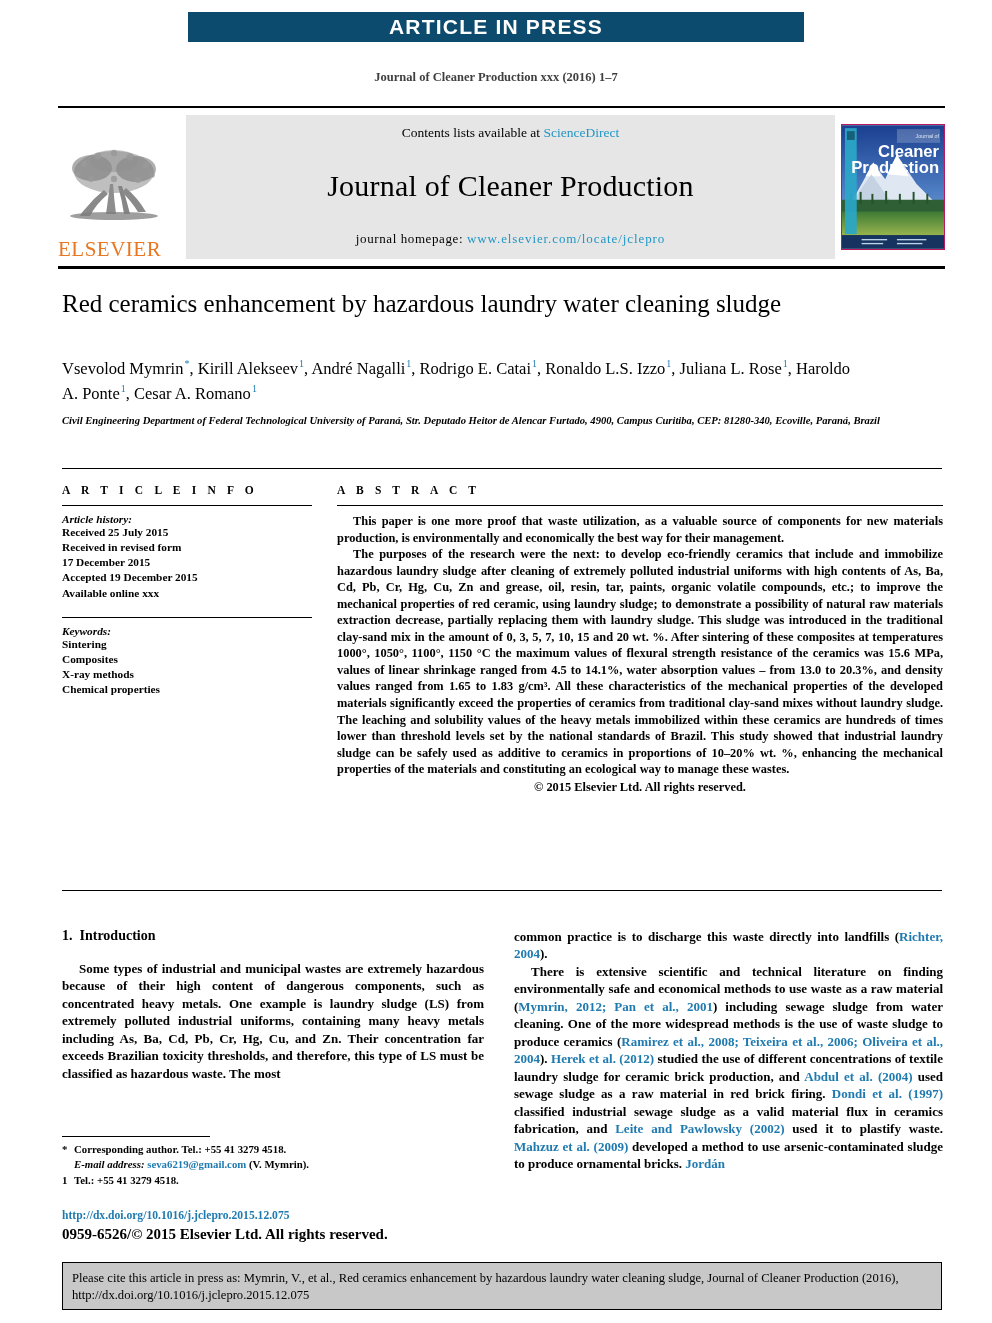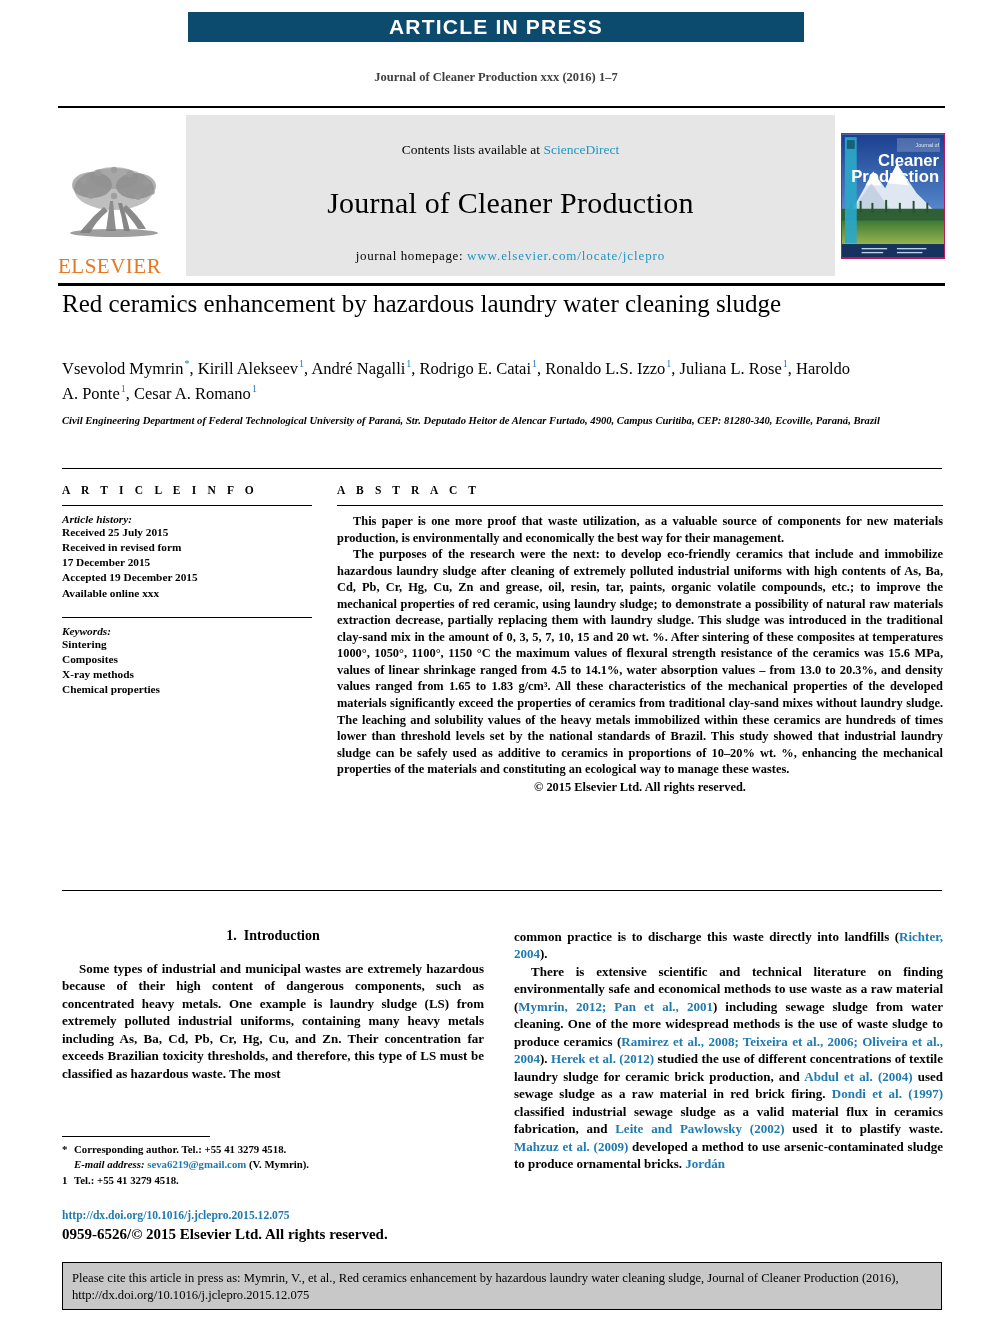--- a/index.html
+++ b/index.html
@@ -83,21 +83,21 @@
     margin-top: 1px;
   }
   .masthead-center {
     flex: 1 1 auto;
     background: #e6e6e6;
     margin: 3px 6px 3px 4px;
     display: flex;
     flex-direction: column;
     align-items: center;
     justify-content: space-between;
-    padding: 27px 0 12px 0;
+    padding: 10px 0 12px 0;
     gap: 28px;
   }
   .contents-line {
     font-size: 13.5px;
   }
   .contents-line .sd {
     color: #2196c4;
   }
   .journal-name {
     font-size: 30px;
@@ -233,21 +233,20 @@
   .body-right {
     position: absolute;
     left: 514px;
     top: 928px;
     width: 429px;
   }
   .sec-head {
     font-size: 14px;
     font-weight: bold;
     margin: 0 0 16px 0;
-    text-align: center;
   }
   .sec-head .num {
     padding-right: 7px;
   }
   .bodytext {
     font-size: 13px;
     line-height: 1.345;
     text-align: justify;
     font-weight: bold;
     margin: 0;

